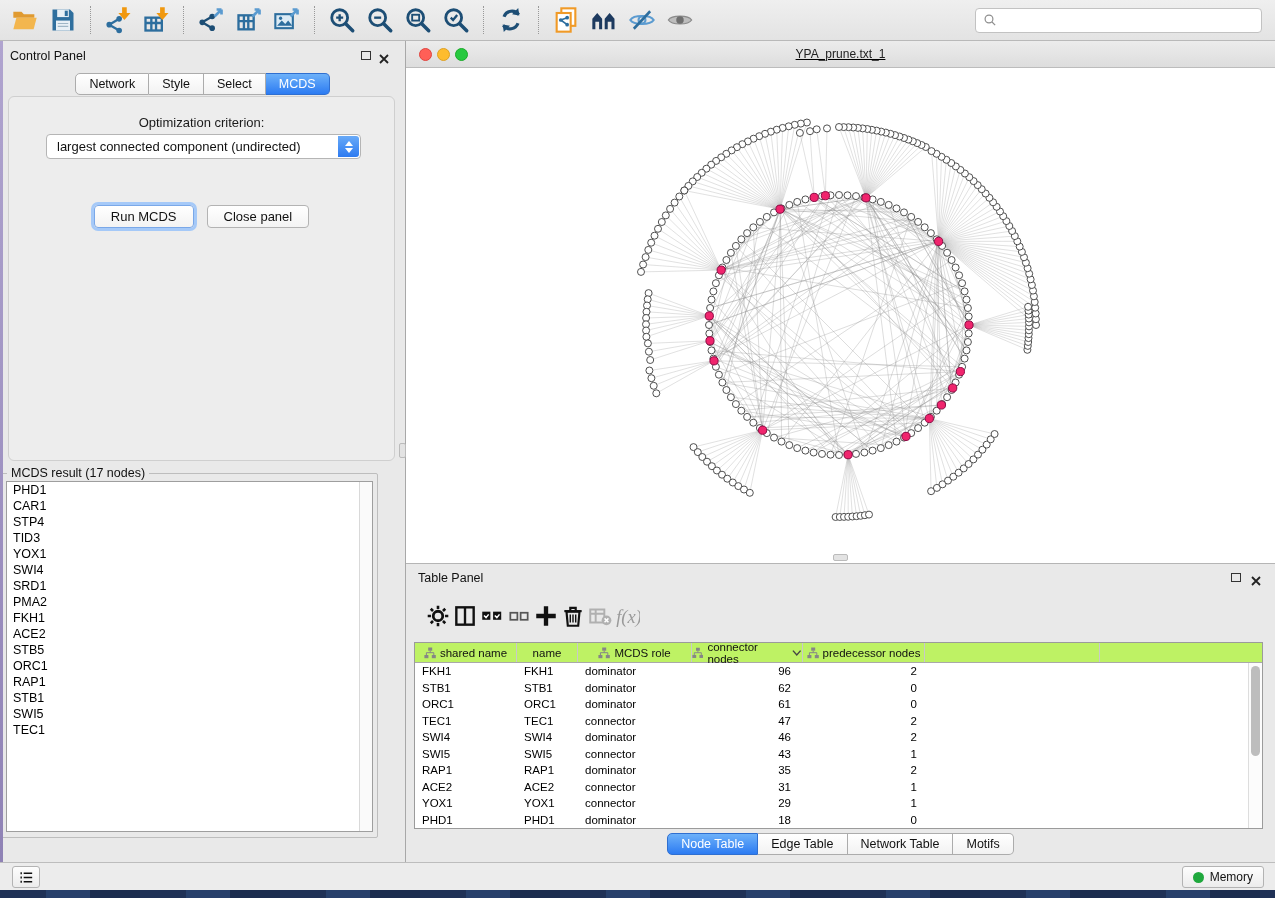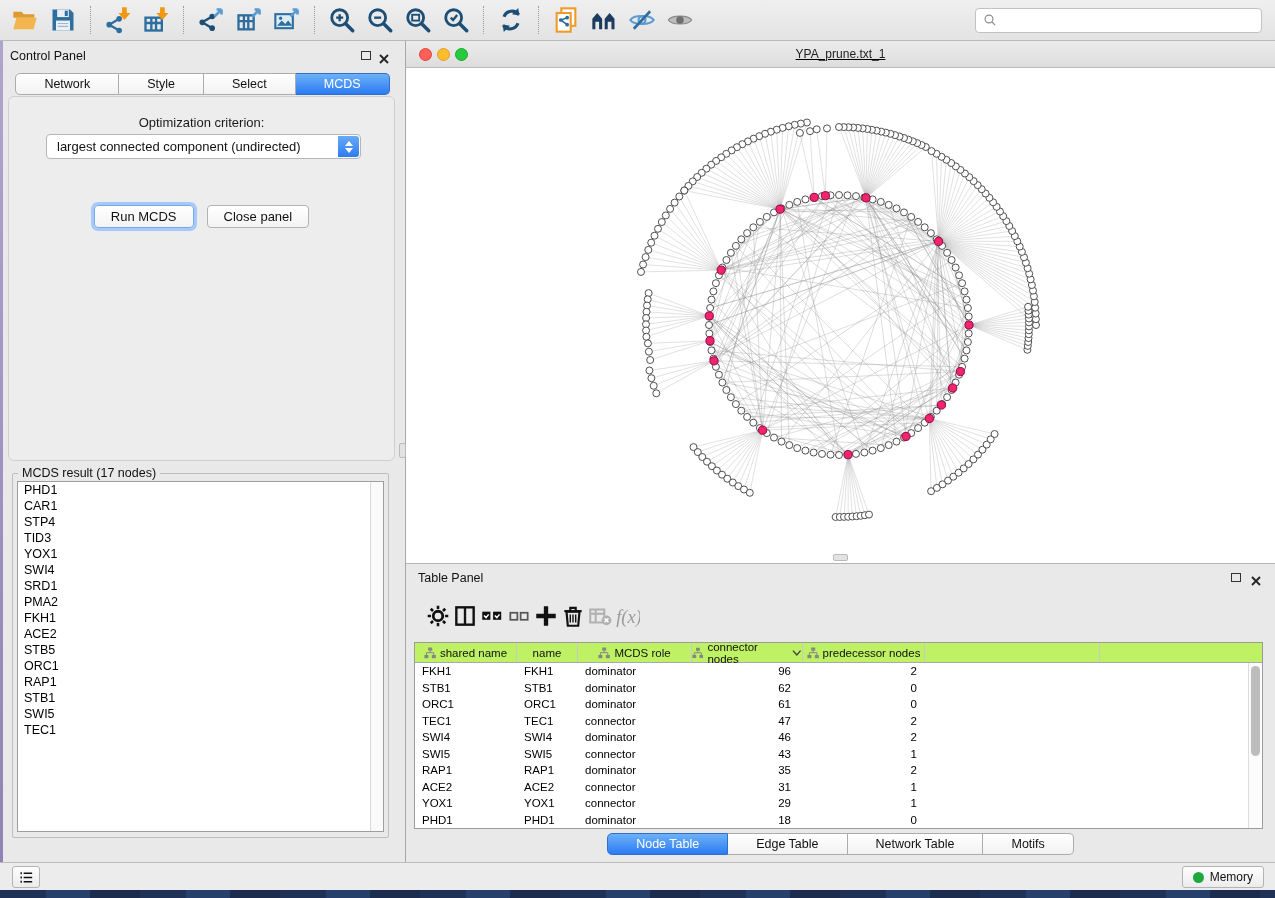--- a/index.html
+++ b/index.html
@@ -25,21 +25,21 @@
   .close-ic svg { width:10px; height:10px; }
 
   
   #control-panel { position:absolute; left:0; top:41px; width:406px; height:821px;
     background:#e9e9e9; border-right:1px solid #a8a8a8; }
   #cp-title { position:absolute; left:10px; top:8px; }
   #cp-float { position:absolute; left:361px; top:10px; }
   #cp-close { position:absolute; left:379px; top:9px; }
   .seg-tabs { display:flex; justify-content:center; }
   #cp-tabs { position:absolute; top:32px; width:100%; z-index:2; }
-  .seg { padding:3px 28px; font-size:12.5px; background:linear-gradient(#ffffff,#f2f2f2);
+  .seg { padding:3px 13px; font-size:12.5px; background:linear-gradient(#ffffff,#f2f2f2);
     border:1px solid #acacac; border-left:none; color:#111; white-space:nowrap; }
   .seg:first-child { border-left:1px solid #acacac; border-radius:5px 0 0 5px; }
   .seg:last-child { border-radius:0 5px 5px 0; }
   .seg.active { background:linear-gradient(#6db1f9,#2c7bf2); color:#fff; border-color:#2f6fd0; }
   .cp-box { position:absolute; left:8px; top:55px; width:387px; height:365px;
     background:#ededed; border:1px solid #cfcfcf; border-radius:6px; }
   .opt-label { text-align:center; margin-top:18px; font-size:13px; color:#1a1a1a; }
   .dropdown { position:absolute; left:37px; top:37px; width:315px; height:25px; background:#fff;
     border:1px solid #b5b5b5; border-radius:4px; font-size:13px; display:flex; align-items:center;
     padding-left:10px; color:#111; }
@@ -47,21 +47,21 @@
     background:linear-gradient(#68aaf8,#2e7bf1); border-radius:0 3px 3px 0;
     display:flex; flex-direction:column; align-items:center; justify-content:center; gap:2px; }
   .tri-up { width:0; height:0; border-left:4px solid transparent; border-right:4px solid transparent;
     border-bottom:5px solid #fff; }
   .tri-down { width:0; height:0; border-left:4px solid transparent; border-right:4px solid transparent;
     border-top:5px solid #fff; }
   .btn-row { position:absolute; top:72px; width:100%; display:flex; justify-content:center; gap:13px; }
   .mac-btn { font-family:"Liberation Sans",sans-serif; font-size:13px; padding:3px 16px;
     background:linear-gradient(#ffffff,#f3f3f3); border:1px solid #b3b3b3; border-radius:4px; color:#111;margin-top:36px; }
   .focus-ring { box-shadow:0 0 0 3px #a5c9f8; border-color:#7aa8e8; }
-  #mcds-box { position:absolute; left:12px; top:425px; width:377px; height:372px;
+  #mcds-box { position:absolute; left:1px; top:425px; width:377px; height:372px;
     border:1px solid #bdbdbd; border-radius:2px; }
   #mcds-box legend { font-size:12.5px; margin-left:5px; padding:0 4px; color:#111; }
   .mcds-list { position:absolute; left:4px; right:4px; top:1px; bottom:5px; background:#fff;
     border:1px solid #9e9e9e; overflow:hidden; }
   .mcds-item { font-size:12.5px; line-height:16px; padding-left:6px; color:#000; }
   .list-track { position:absolute; right:1px; top:1px; bottom:1px; width:13px; background:#fafafa;
     border-left:1px solid #d9d9d9; }
 
   
   #network-panel { position:absolute; left:406px; top:41px; width:869px; height:522px; background:#0ea5e9;text-decoration:underline; }

